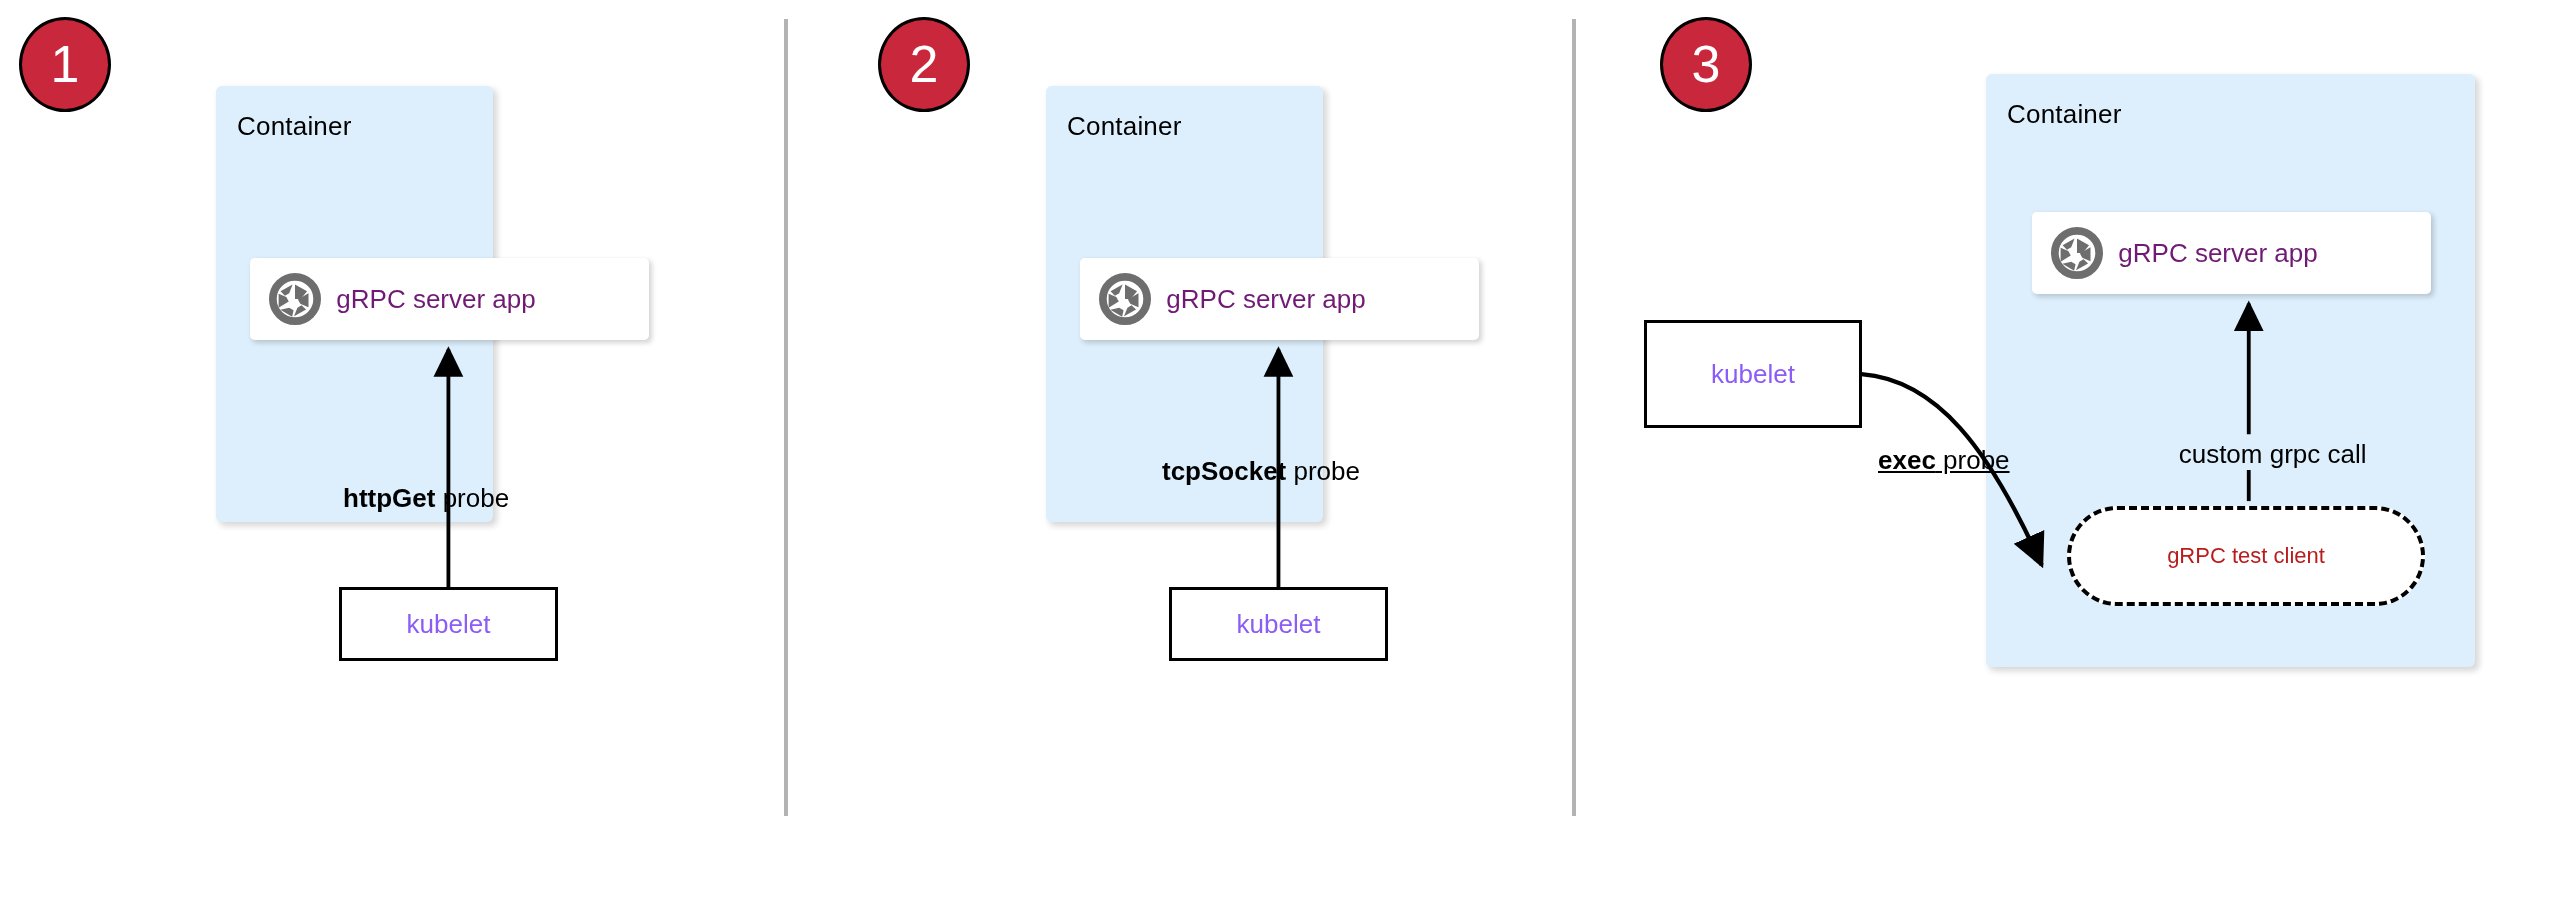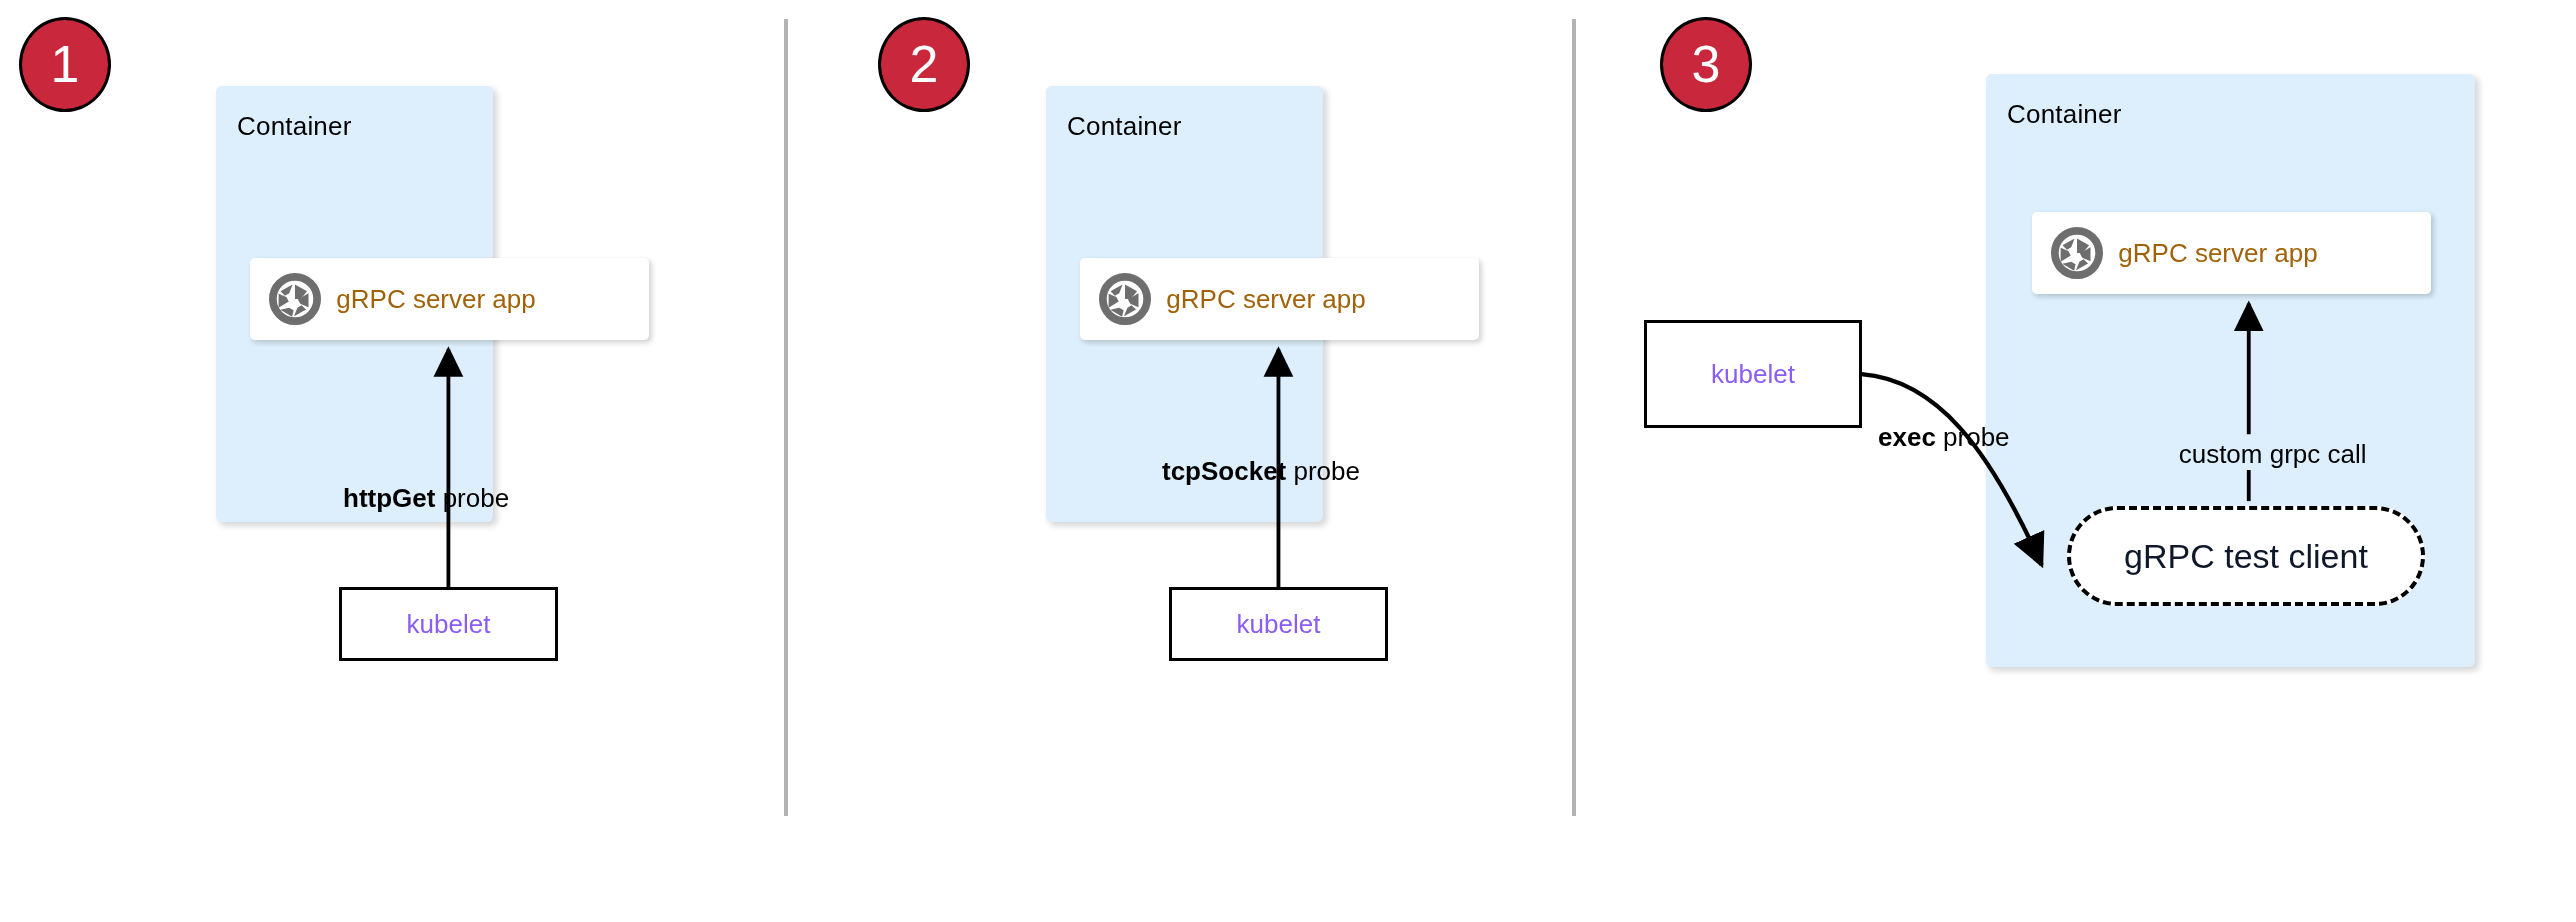--- a/index.html
+++ b/index.html
@@ -74,21 +74,21 @@
     align-items: center;
   }
   .app-icon {
     flex: 0 0 auto;
     margin-left: 19px;
     margin-right: 15.3px;
     display: block;
   }
   .app-label {
     font-size: 26px;
-    color: #a16207;
+    color: #701a75;
     white-space: nowrap;
   }
 
   
   .plain-box {
     position: absolute;
     background: #ffffff;
     border: 3.8px solid #000000;
     box-sizing: border-box;
     display: flex;
@@ -101,22 +101,22 @@
   
   .dashed-box {
     position: absolute;
     background: #ffffff;
     border: 4.8px dashed #000000;
     border-radius: 50px;
     box-sizing: border-box;
     display: flex;
     align-items: center;
     justify-content: center;
-    font-size: 34px;
-    color: #0f172a;
+    font-size: 22px;
+    color: #b91c1c;
   }
 
   
   .edge-label {
     position: absolute;
     font-size: 26px;
     color: #000000;
     white-space: nowrap;
     background: transparent;
   }
@@ -234,21 +234,21 @@
     </svg>
     <span class="app-label">gRPC server app</span>
   </div>
 
   <div class="plain-box" style="left:1644px; top:320px; width:218px; height:108px;">kubelet</div>
 
   <svg class="edge" style="left:0; top:0; width:2576px; height:923px;" viewBox="0 0 2700 967" width="2576" height="923">
     <path d="M1951,392 C 2030,398 2085,470 2140,592" fill="none" stroke="#000000" stroke-width="4.5" marker-end="url(#arrowhead)"></path>
   </svg>
 
-  <div class="edge-label" style="left:1878px; top:422px;">
+  <div class="edge-label" style="left:1878px; top:445px;text-decoration:underline;">
     <b>exec</b><span> probe</span>
   </div>
 
   <svg class="edge" style="left:0; top:0; width:2576px; height:923px;" viewBox="0 0 2700 967" width="2576" height="923">
     <line x1="2357" y1="318" x2="2357" y2="318" stroke="#000000" stroke-width="4"></line>
     <line x1="2357" y1="525" x2="2357" y2="460" stroke="#000000" stroke-width="4"></line>
     <line x1="2357" y1="455" x2="2357" y2="318" stroke="#000000" stroke-width="4" marker-end="url(#arrowhead)"></line>
   </svg>
 
   <div class="edge-label" style="left:2145px; top:439px; background:#ddeffc; padding:0 5.7px;margin-left:28px;">custom grpc call</div>

